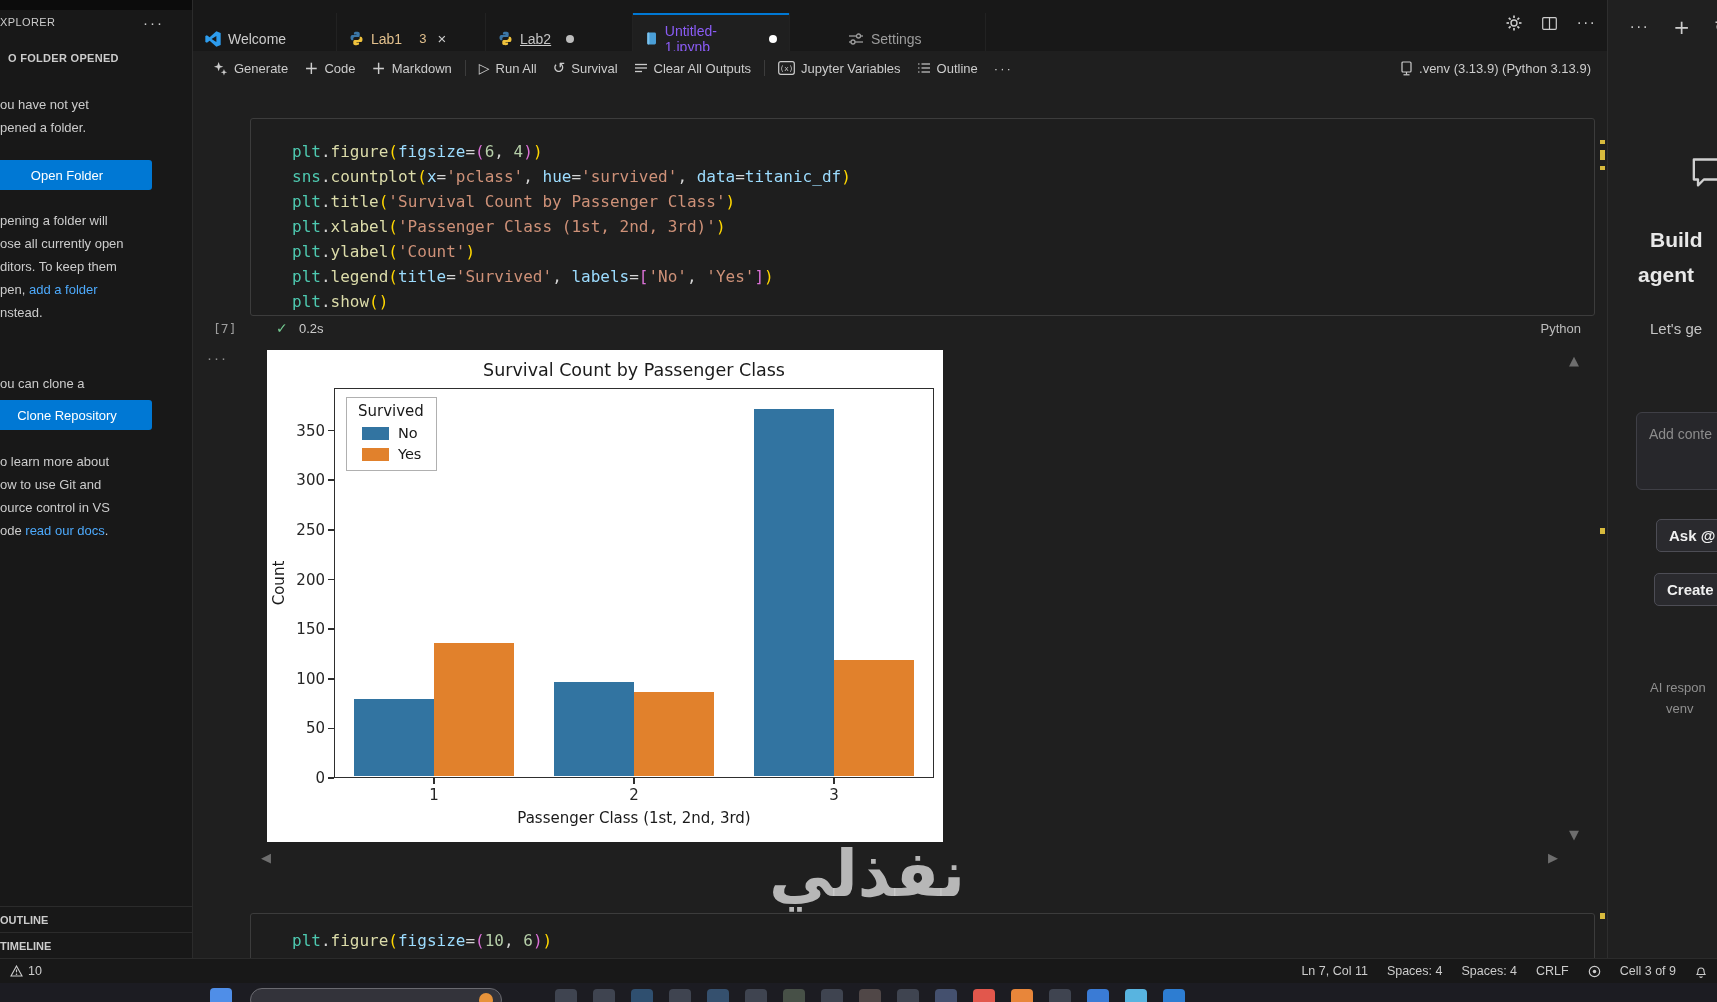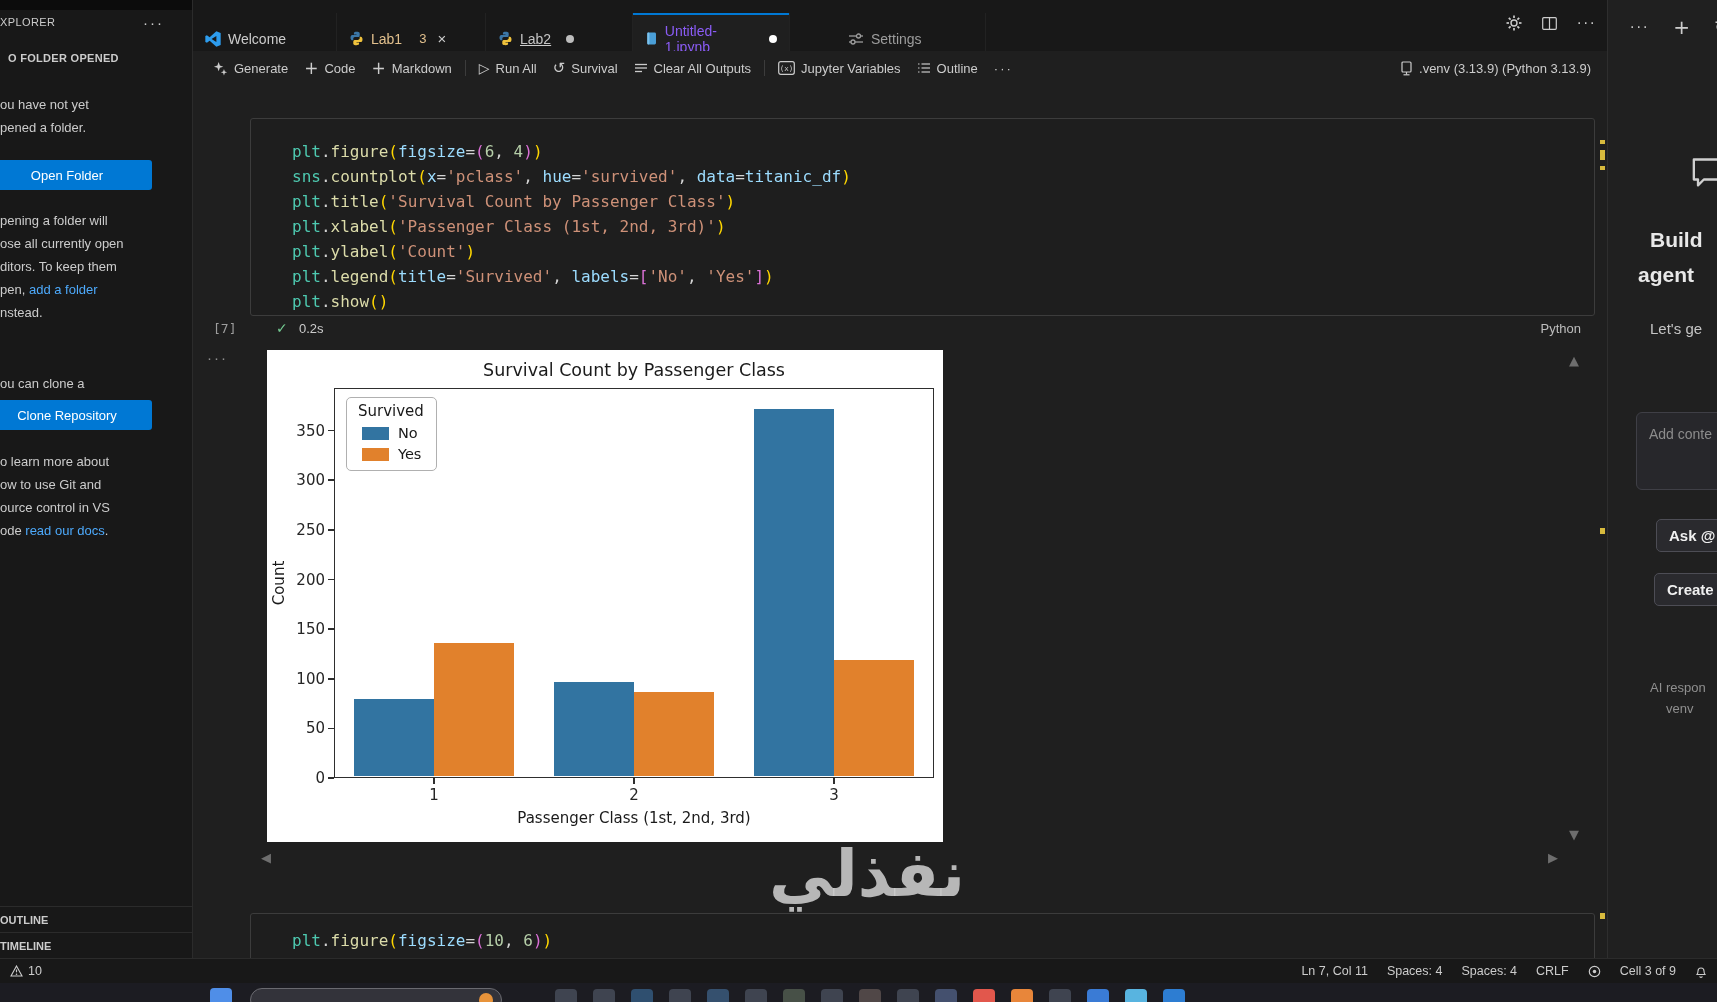--- a/index.html
+++ b/index.html
@@ -62,21 +62,21 @@
     font-family:"DejaVu Sans",sans-serif;color:#262626;}
   .axes{position:absolute;left:67px;top:38px;width:600px;height:390px;border:1.5px solid #2e2e2e;box-sizing:border-box;}
   .chart-title{position:absolute;left:67px;top:10px;width:600px;text-align:center;font-size:17.5px;color:#1a1a1a;}
   .bar{position:absolute;}
   .ytick{position:absolute;left:2px;width:56px;text-align:right;font-size:15px;color:#262626;}
   .ytickmark{position:absolute;left:61px;width:6px;height:1.6px;background:#2e2e2e;}
   .xtick{position:absolute;width:40px;text-align:center;font-size:15px;color:#262626;}
   .xtickmark{position:absolute;width:1.6px;height:6px;background:#2e2e2e;}
   .xlabel{position:absolute;left:67px;top:459px;width:600px;text-align:center;font-size:15px;color:#1a1a1a;}
   .ylabel{position:absolute;left:-58px;top:224px;width:140px;text-align:center;font-size:15px;color:#1a1a1a;transform:rotate(-90deg);}
-  .legend{position:absolute;left:79px;top:47px;background:#fff;border:1px solid #b0b0b0;border-radius:5px;
+  .legend{position:absolute;left:79px;top:47px;background:#fff;border:1px solid #b0b0b0;border-radius:0;
     padding:4px 12px 8px 9px;z-index:3;}
   .legend-title{font-size:15px;color:#1a1a1a;margin-bottom:2px;padding-left:2px;}
   .legend-row{display:flex;align-items:center;gap:9px;margin-top:5px;padding-left:6px;}
   .legend-swatch{width:27px;height:13px;flex:0 0 auto;}
   .legend-label{font-size:14.5px;color:#1a1a1a;}
   
   .panel{position:absolute;left:1607px;top:0;width:110px;height:958px;background:#202020;border-left:1px solid #2e2e2e;
     overflow:hidden;box-sizing:border-box;}
   .pn-actions{position:absolute;left:0;top:15px;width:110px;display:flex;gap:24px;padding-left:22px;align-items:center;}
   .pn-chat{position:absolute;left:80px;top:152px;}

